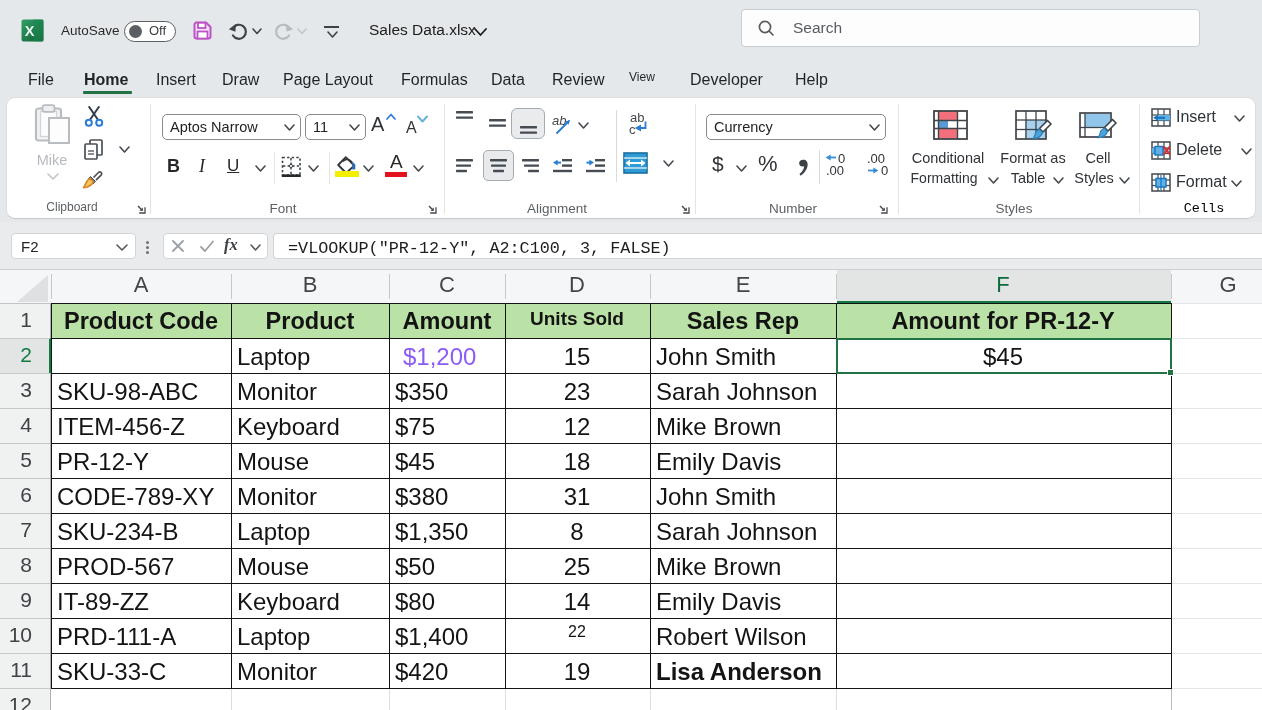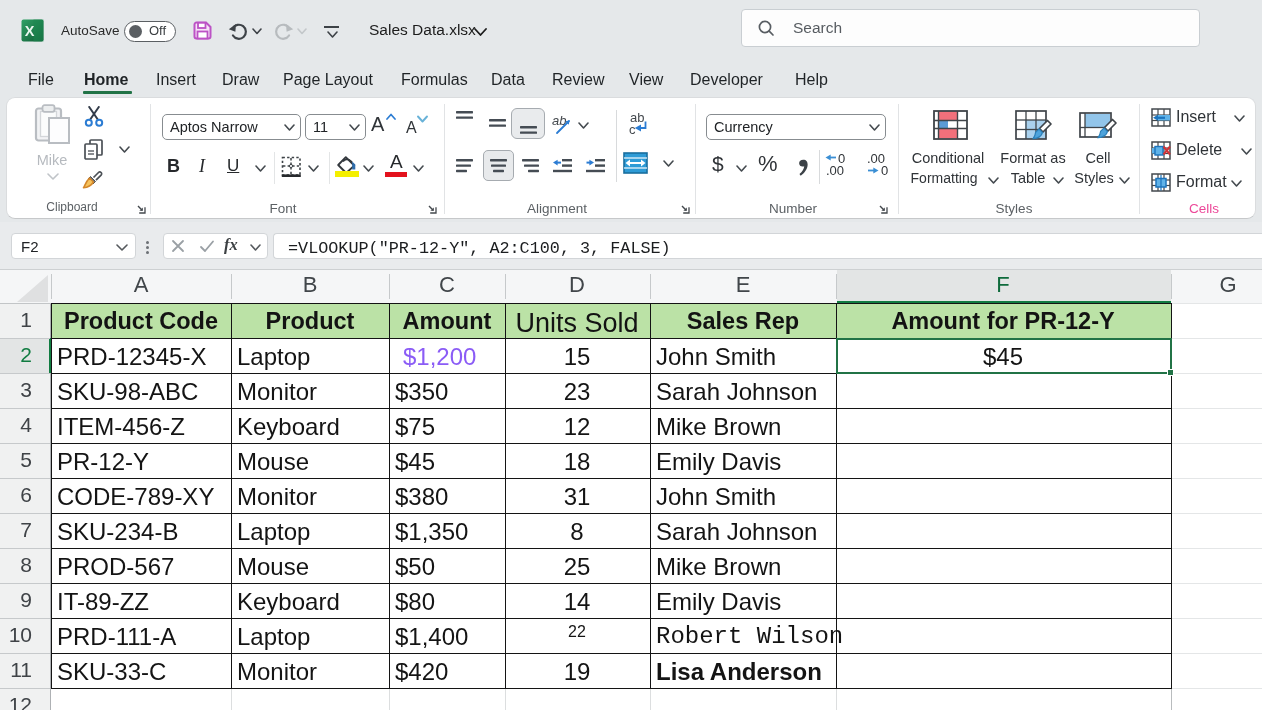--- a/index.html
+++ b/index.html
@@ -58,21 +58,21 @@
     </svg>
 <div class="t" style="left:793px;top:19px;font-size:15.5px;color:#575c61;">Search</div>
 <div class="t" style="left:28px;top:71px;font-size:16px;color:#1f2326;font-weight:normal;">File</div>
 <div class="t" style="left:84px;top:71px;font-size:16px;color:#1f2326;font-weight:bold;">Home</div>
 <div class="t" style="left:156px;top:71px;font-size:16px;color:#1f2326;font-weight:normal;">Insert</div>
 <div class="t" style="left:222px;top:71px;font-size:16px;color:#1f2326;font-weight:normal;">Draw</div>
 <div class="t" style="left:283px;top:71px;font-size:16px;color:#1f2326;font-weight:normal;">Page Layout</div>
 <div class="t" style="left:401px;top:71px;font-size:16px;color:#1f2326;font-weight:normal;">Formulas</div>
 <div class="t" style="left:491px;top:71px;font-size:16px;color:#1f2326;font-weight:normal;">Data</div>
 <div class="t" style="left:552px;top:71px;font-size:16px;color:#1f2326;font-weight:normal;">Review</div>
-<div class="t" style="left:629px;top:71px;font-size:16px;color:#1f2326;font-weight:normal;">View</div>
+<div class="t" style="left:629px;top:71px;font-size:12px;color:#1f2326;font-weight:normal;">View</div>
 <div class="t" style="left:690px;top:71px;font-size:16px;color:#1f2326;font-weight:normal;">Developer</div>
 <div class="t" style="left:795px;top:71px;font-size:16px;color:#1f2326;font-weight:normal;">Help</div>
 <div style="left:83px;top:91px;width:49px;height:3px;background:#217346;border-radius:1px;"></div>
 <div style="left:0px;top:222px;width:1262px;height:48px;background:#e9ebed;"></div>
 <div style="left:6px;top:97px;width:1250px;height:122px;background:#fff;border:1px solid #dadcde;border-bottom:1.5px solid #c6c8ca;border-radius:9px;"></div>
 <svg style="position:absolute;left:34px;top:104px;" width="38" height="41" viewBox="0 0 38 41">
       <rect x="2" y="4.5" width="25" height="32" rx="2.5" fill="#f2f3f5" stroke="#b9bdc2" stroke-width="2.2"></rect>
       <rect x="6.5" y="7.5" width="16" height="25" fill="#fbfcfc" stroke="#d3d6d9" stroke-width="1.3"></rect>
       <rect x="8.5" y="1.2" width="12" height="6.6" rx="2" fill="#eceeef" stroke="#b9bdc2" stroke-width="1.8"></rect>
       <rect x="15" y="14" width="20" height="25" fill="#fdfdfe" stroke="#b9bdc2" stroke-width="2"></rect>
@@ -358,21 +358,21 @@
       <line x1="13" y1="1" x2="13" y2="18" stroke="#43484d" stroke-width="1.2"></line>
       <line x1="1" y1="7" x2="19" y2="7" stroke="#43484d" stroke-width="1.2"></line>
       <line x1="1" y1="12.5" x2="19" y2="12.5" stroke="#43484d" stroke-width="1.2"></line>
       <rect x="5" y="5.5" width="10" height="8.5" fill="#5fb2e8" stroke="#1c74bd" stroke-width="1.5"></rect>
       <line x1="10" y1="2" x2="10" y2="17.5" stroke="#1c74bd" stroke-width="1.2"></line>
     </svg>
 <div class="t" style="left:1176px;top:173px;font-size:16px;color:#2f3337;">Format</div>
 <svg style="position:absolute;left:1231px;top:180px;" width="11" height="7" viewBox="0 0 11 7">
       <polyline points="1,1 5.5,6 10,1" fill="none" stroke="#444a4f" stroke-width="1.6" stroke-linecap="round" stroke-linejoin="round"></polyline>
     </svg>
-<div class="t" style="left:1204px;top:201px;transform:translateX(-50%);font-size:13.5px;color:#ec4899;">Cells</div>
+<div class="t" style="left:1204px;top:201px;transform:translateX(-50%);font-size:13.5px;color:#000000;font-family:Liberation Mono, monospace;">Cells</div>
 <div style="left:11px;top:233px;width:125px;height:26px;background:#fff;border:1px solid #d2d5d8;border-radius:4px;"></div>
 <div class="t" style="left:21px;top:238px;font-size:15px;color:#202326;">F2</div>
 <svg style="position:absolute;left:116px;top:244px;" width="12" height="7" viewBox="0 0 12 7">
       <polyline points="1,1 6.0,6 11,1" fill="none" stroke="#55595d" stroke-width="1.6" stroke-linecap="round" stroke-linejoin="round"></polyline>
     </svg>
 <div style="left:146px;top:241px;width:3px;height:3px;background:#6c7075;border-radius:50%;"></div>
 <div style="left:146px;top:246px;width:3px;height:3px;background:#6c7075;border-radius:50%;"></div>
 <div style="left:146px;top:251px;width:3px;height:3px;background:#6c7075;border-radius:50%;"></div>
 <div style="left:163px;top:233px;width:105px;height:26px;background:#fff;border:1px solid #d2d5d8;border-radius:4px;"></div>
 <svg style="position:absolute;left:171px;top:239px;" width="15" height="15" viewBox="0 0 15 15">
@@ -469,24 +469,23 @@
 <div style="left:51px;top:478px;width:1121px;height:1px;background:#141414;"></div>
 <div style="left:51px;top:513px;width:1121px;height:1px;background:#141414;"></div>
 <div style="left:51px;top:548px;width:1121px;height:1px;background:#141414;"></div>
 <div style="left:51px;top:583px;width:1121px;height:1px;background:#141414;"></div>
 <div style="left:51px;top:618px;width:1121px;height:1px;background:#141414;"></div>
 <div style="left:51px;top:653px;width:1121px;height:1px;background:#141414;"></div>
 <div style="left:51px;top:688px;width:1121px;height:1px;background:#141414;"></div>
 <div class="t" style="left:141px;top:308px;transform:translateX(-50%);font-size:23.5px;font-weight:bold;color:#131313;">Product Code</div>
 <div class="t" style="left:310px;top:308px;transform:translateX(-50%);font-size:23.5px;font-weight:bold;color:#131313;">Product</div>
 <div class="t" style="left:447px;top:308px;transform:translateX(-50%);font-size:23.5px;font-weight:bold;color:#131313;">Amount</div>
-<div class="t" style="left:577px;top:308px;transform:translateX(-50%);font-size:27px;font-weight:normal;color:#131313;">Units Sold</div>
+<div class="t" style="left:577px;top:308px;transform:translateX(-50%);font-size:19px;font-weight:bold;color:#131313;">Units Sold</div>
 <div class="t" style="left:743px;top:308px;transform:translateX(-50%);font-size:23.5px;font-weight:bold;color:#131313;">Sales Rep</div>
 <div class="t" style="left:1003px;top:308px;transform:translateX(-50%);font-size:23.5px;font-weight:bold;color:#131313;">Amount for PR-12-Y</div>
-<div class="t" style="left:57px;top:343px;font-size:24px;color:#141414;">PRD-12345-X</div>
 <div class="t" style="left:237px;top:343px;font-size:24px;color:#141414;">Laptop</div>
 <div class="t" style="left:403px;top:343px;font-size:24px;color:#8b5cf6;">$1,200</div>
 <div class="t" style="left:577px;top:343px;transform:translateX(-50%);font-size:24px;color:#141414;">15</div>
 <div class="t" style="left:656px;top:343px;font-size:24px;color:#141414;">John Smith</div>
 <div class="t" style="left:57px;top:378px;font-size:24px;color:#141414;">SKU-98-ABC</div>
 <div class="t" style="left:237px;top:378px;font-size:24px;color:#141414;">Monitor</div>
 <div class="t" style="left:395px;top:378px;font-size:24px;color:#141414;">$350</div>
 <div class="t" style="left:577px;top:378px;transform:translateX(-50%);font-size:24px;color:#141414;">23</div>
 <div class="t" style="left:656px;top:378px;font-size:24px;color:#141414;">Sarah Johnson</div>
 <div class="t" style="left:57px;top:413px;font-size:24px;color:#141414;">ITEM-456-Z</div>
@@ -516,21 +515,21 @@
 <div class="t" style="left:656px;top:553px;font-size:24px;color:#141414;">Mike Brown</div>
 <div class="t" style="left:57px;top:588px;font-size:24px;color:#141414;">IT-89-ZZ</div>
 <div class="t" style="left:237px;top:588px;font-size:24px;color:#141414;">Keyboard</div>
 <div class="t" style="left:395px;top:588px;font-size:24px;color:#141414;">$80</div>
 <div class="t" style="left:577px;top:588px;transform:translateX(-50%);font-size:24px;color:#141414;">14</div>
 <div class="t" style="left:656px;top:588px;font-size:24px;color:#141414;">Emily Davis</div>
 <div class="t" style="left:57px;top:623px;font-size:24px;color:#141414;">PRD-111-A</div>
 <div class="t" style="left:237px;top:623px;font-size:24px;color:#141414;">Laptop</div>
 <div class="t" style="left:395px;top:623px;font-size:24px;color:#141414;">$1,400</div>
 <div class="t" style="left:577px;top:623px;transform:translateX(-50%);font-size:16px;color:#141414;">22</div>
-<div class="t" style="left:656px;top:623px;font-size:24px;color:#141414;font-family:Liberation Mono, monospace;">Robert Wilson</div>
+<div class="t" style="left:656px;top:623px;font-size:24px;color:#141414;">Robert Wilson</div>
 <div class="t" style="left:57px;top:658px;font-size:24px;color:#141414;">SKU-33-C</div>
 <div class="t" style="left:237px;top:658px;font-size:24px;color:#141414;">Monitor</div>
 <div class="t" style="left:395px;top:658px;font-size:24px;color:#141414;">$420</div>
 <div class="t" style="left:577px;top:658px;transform:translateX(-50%);font-size:24px;color:#141414;">19</div>
 <div class="t" style="left:656px;top:658px;font-size:24px;color:#141414;font-weight:bold;">Lisa Anderson</div>
 <div class="t" style="left:1003px;top:343px;transform:translateX(-50%);font-size:24px;color:#141414;">$45</div>
 <div style="left:836px;top:338px;width:336px;height:36px;border:2px solid #217346;background:transparent;"></div>
 <div style="left:1167px;top:369px;width:7px;height:7px;background:#217346;border:1.5px solid #fff;"></div>
 </div>
 </body></html>

